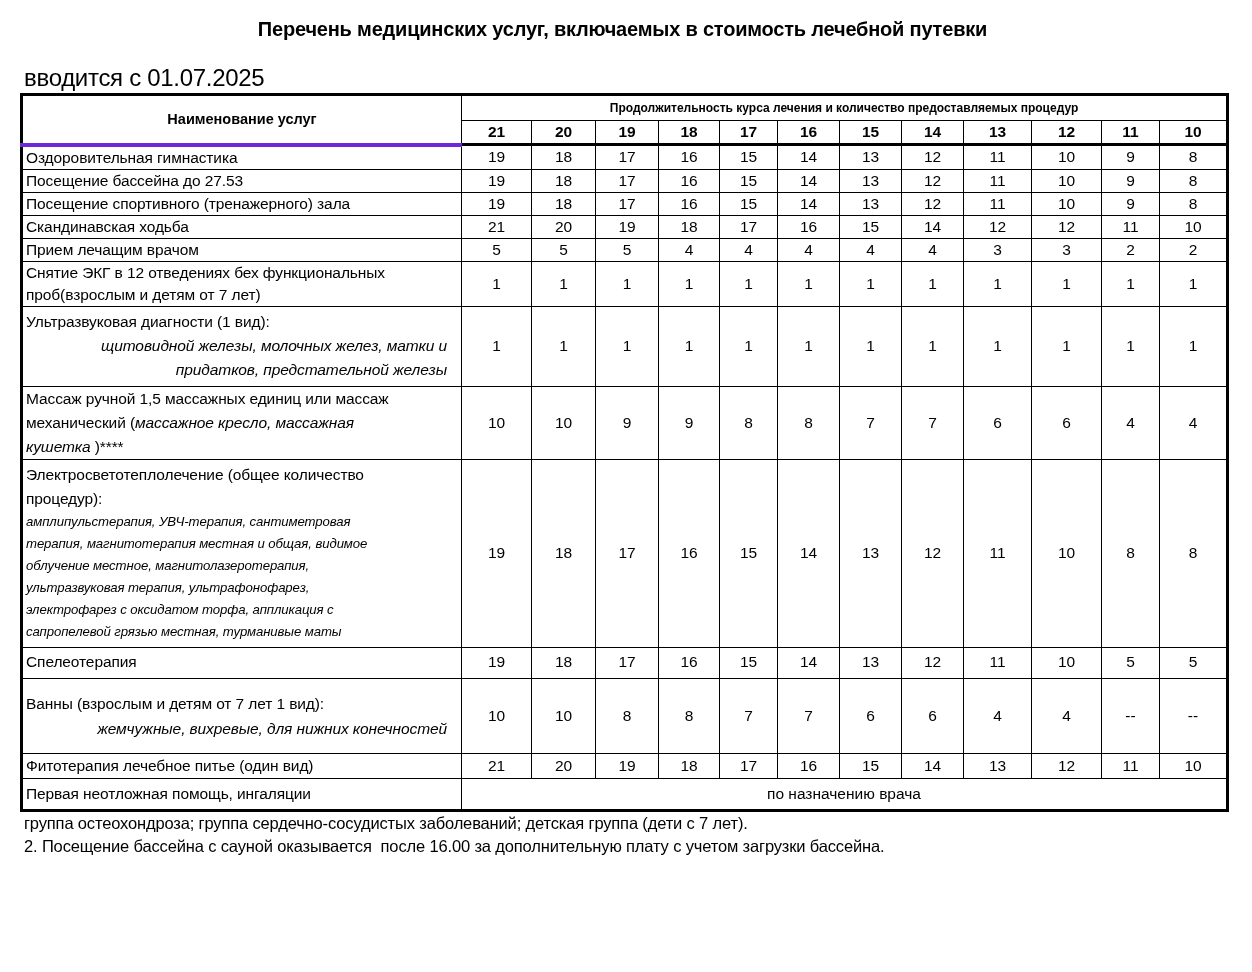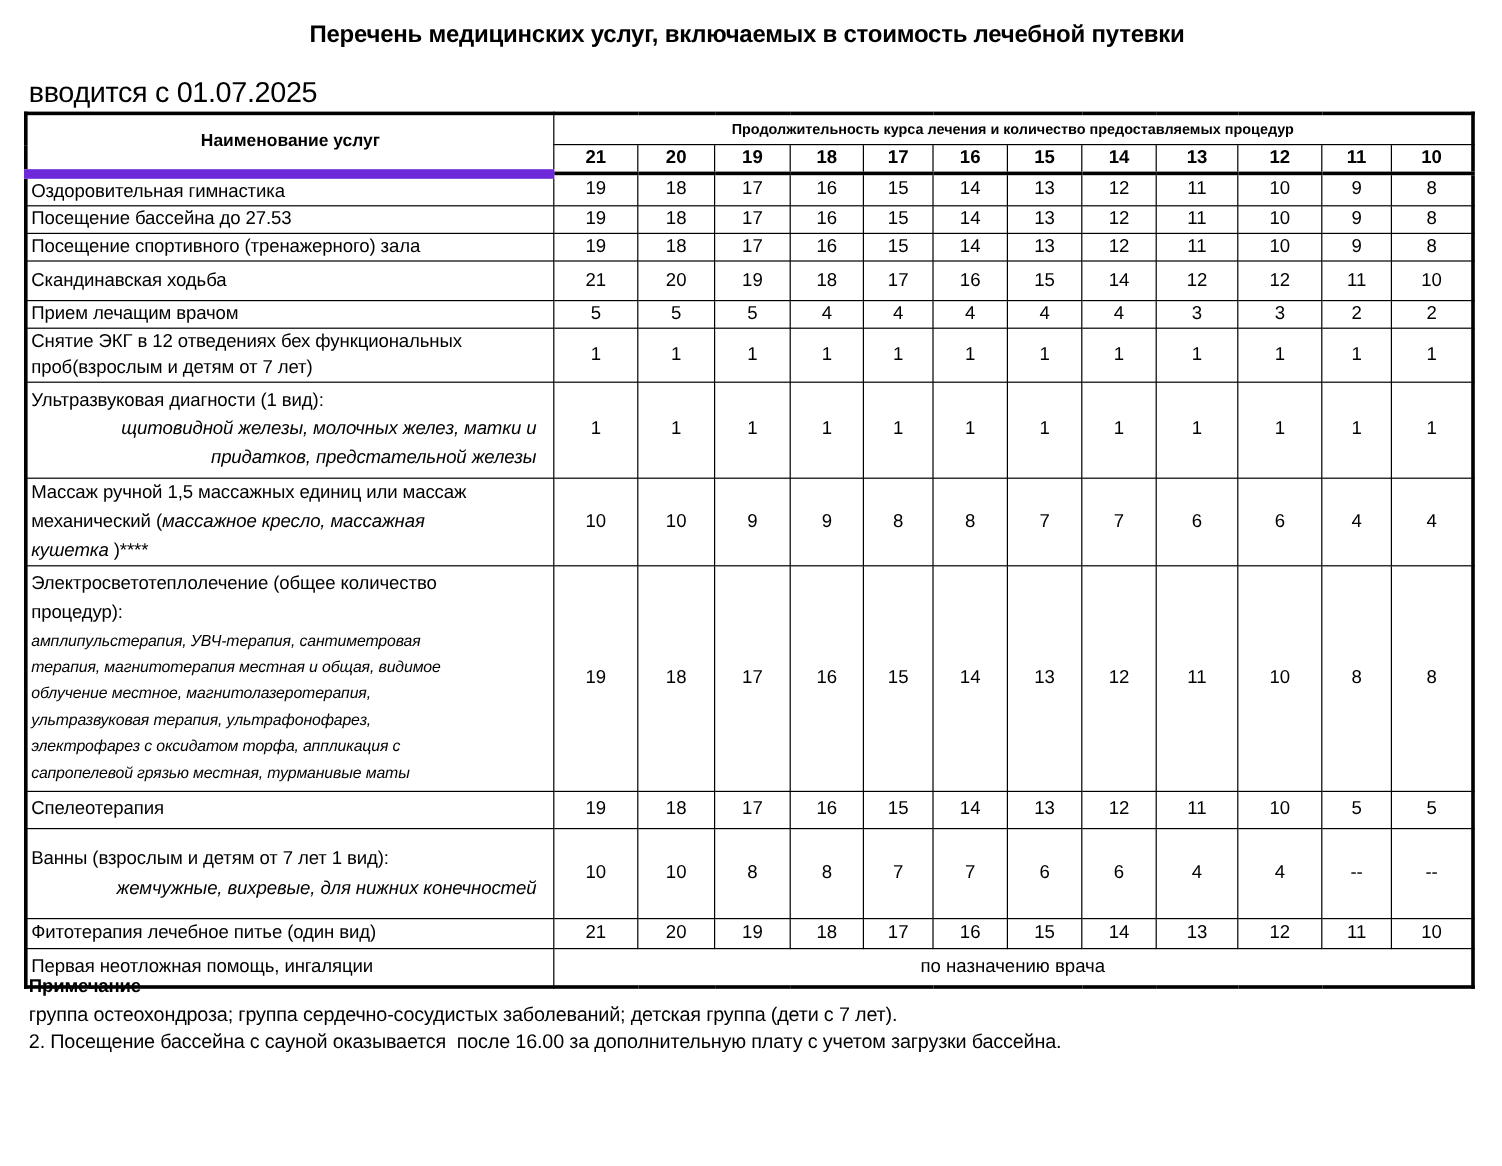--- a/index.html
+++ b/index.html
@@ -43,21 +43,21 @@
       <col style="width:62px">
       <col style="width:62px">
       <col style="width:62px">
     <col style="width:68px">
       <col style="width:70px">
       <col style="width:58px">
       <col style="width:68px">
   </colgroup>
   <tbody>
       <tr>
-    <th class="name-head" rowspan="2" style="border-bottom:8px solid #6d28d9;margin-top:44px;">Наименование  услуг</th>
+    <th class="name-head" rowspan="2" style="border-bottom:4px solid #6d28d9;margin-top:44px;">Наименование  услуг</th>
     <th class="dur-head" colspan="12">Продолжительность курса лечения и количество предоставляемых  процедур</th>
   </tr>
   <tr class="head-end">
     <th class="day">21</th>
     <th class="day">20</th>
     <th class="day">19</th>
     <th class="day">18</th>
     <th class="day">17</th>
     <th class="day">16</th>
     <th class="day">15</th>
@@ -109,21 +109,21 @@
     <td class="num">15</td>
     <td class="num">14</td>
     <td class="num">13</td>
     <td class="num">12</td>
     <td class="num">11</td>
     <td class="num">10</td>
     <td class="num">9</td>
     <td class="num">8</td>
   </tr>
 
-  <tr style="height:33px">
+  <tr style="height:23px">
     <td class="name">Скандинавская ходьба</td>
     <td class="num">21</td>
     <td class="num">20</td>
     <td class="num">19</td>
     <td class="num">18</td>
     <td class="num">17</td>
     <td class="num">16</td>
     <td class="num">15</td>
     <td class="num">14</td>
     <td class="num">12</td>
@@ -284,16 +284,15 @@
   </tr>
 
   <tr style="height:32px">
     <td class="name">Первая неотложная помощь, ингаляции</td>
     <td class="num" colspan="12">по назначению врача</td>
   </tr>
 </tbody>
   </table>
 
 <div class="notes">
-  <div class="note-title">Примечание</div>
   <div class="line">группа остеохондроза; группа сердечно-сосудистых заболеваний; детская группа (дети с 7 лет).</div>
   <div class="line">2. Посещение бассейна с сауной оказывается  после 16.00 за дополнительную плату с учетом загрузки бассейна.</div>
 </div>
 
 </body></html>

